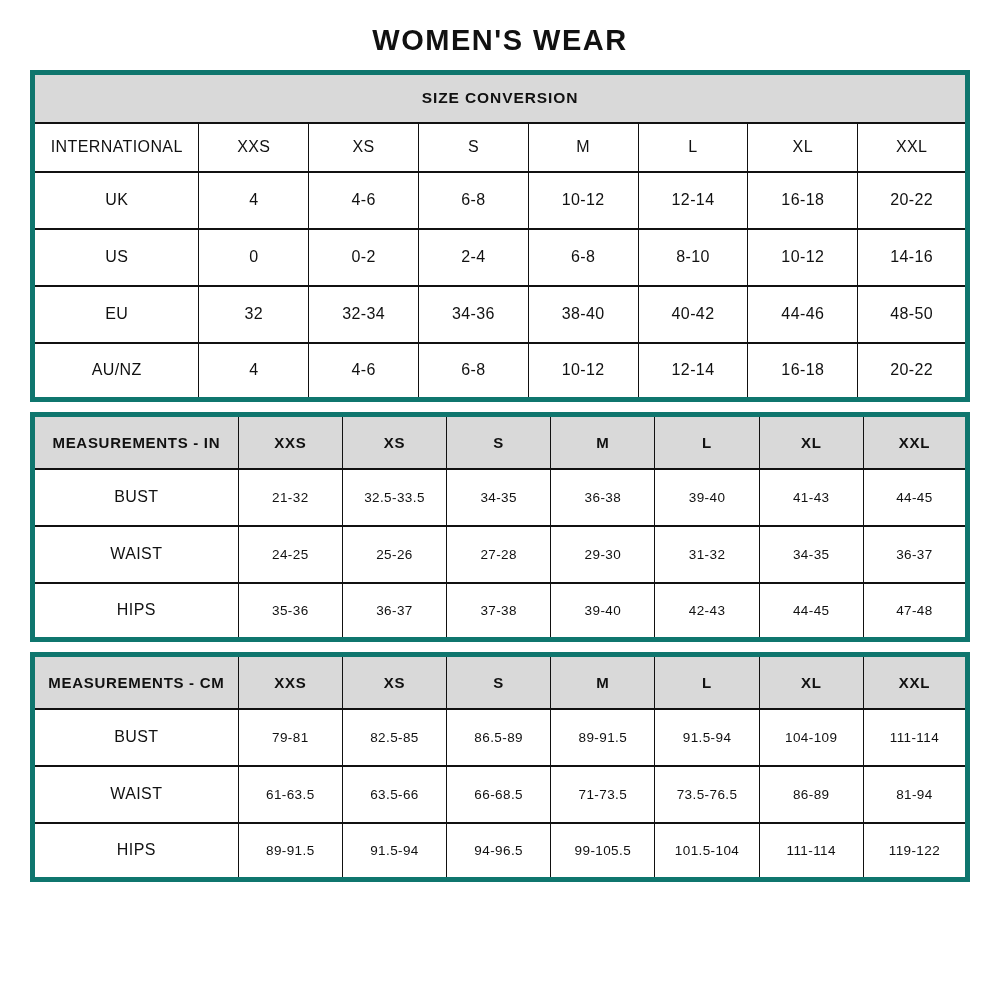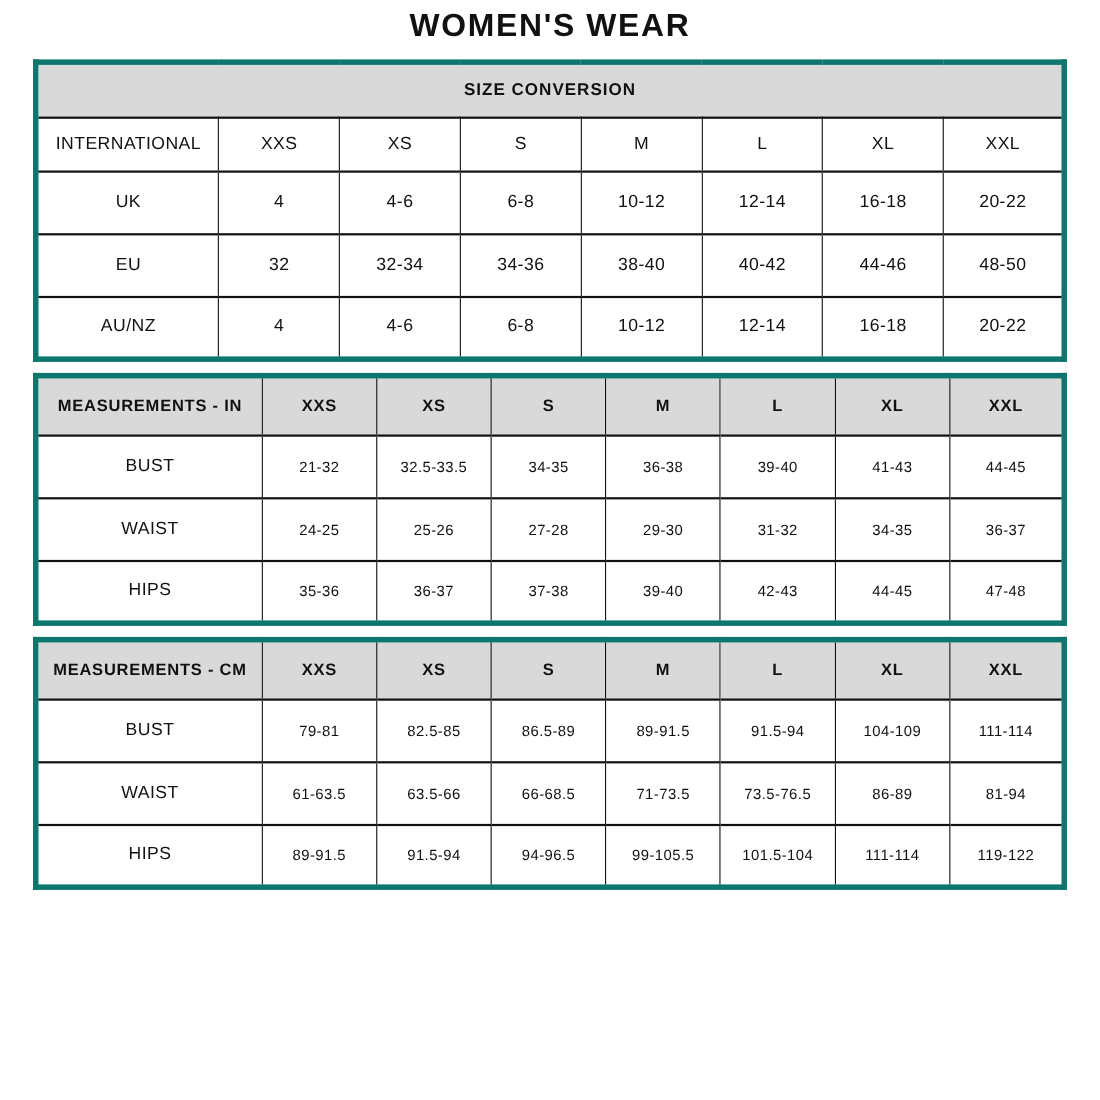--- a/index.html
+++ b/index.html
@@ -7,21 +7,21 @@
     margin: 0;
     padding: 0;
     background: #ffffff;
     font-family: "Liberation Sans", sans-serif;
     color: #111111;
   }
   .page {
     width: 1000px;
     height: 1000px;
     background: #ffffff;
-    padding: 4px 30px 0 30px;
+    padding: 20px 30px 0 30px;
   }
   .title {
     text-align: center;
     font-size: 29px;
     font-weight: 700;
     letter-spacing: 1.5px;
     margin: 4px 0 13px 0;
     color: #111111;
   }
   table {
@@ -112,20 +112,30 @@
           <td class="row-label">UK</td>
           <td class="value-cell">4</td>
           <td class="value-cell">4-6</td>
           <td class="value-cell">6-8</td>
           <td class="value-cell">10-12</td>
           <td class="value-cell">12-14</td>
           <td class="value-cell">16-18</td>
           <td class="value-cell">20-22</td>
         </tr>
         <tr>
+          <td class="row-label">US</td>
+          <td class="value-cell">0</td>
+          <td class="value-cell">0-2</td>
+          <td class="value-cell">2-4</td>
+          <td class="value-cell">6-8</td>
+          <td class="value-cell">8-10</td>
+          <td class="value-cell">10-12</td>
+          <td class="value-cell">14-16</td>
+        </tr>
+        <tr>
           <td class="row-label">EU</td>
           <td class="value-cell">32</td>
           <td class="value-cell">32-34</td>
           <td class="value-cell">34-36</td>
           <td class="value-cell">38-40</td>
           <td class="value-cell">40-42</td>
           <td class="value-cell">44-46</td>
           <td class="value-cell">48-50</td>
         </tr>
         <tr>

